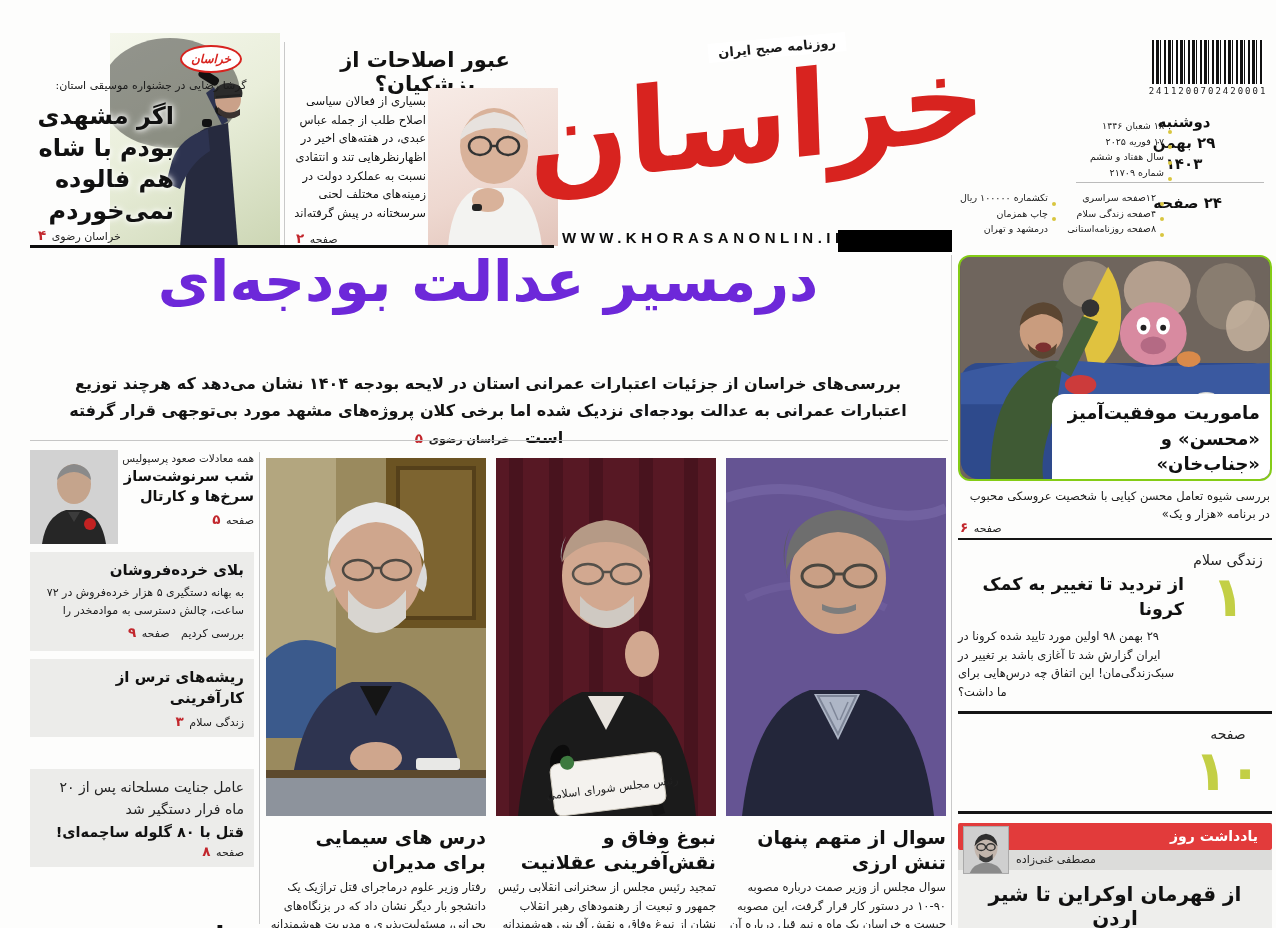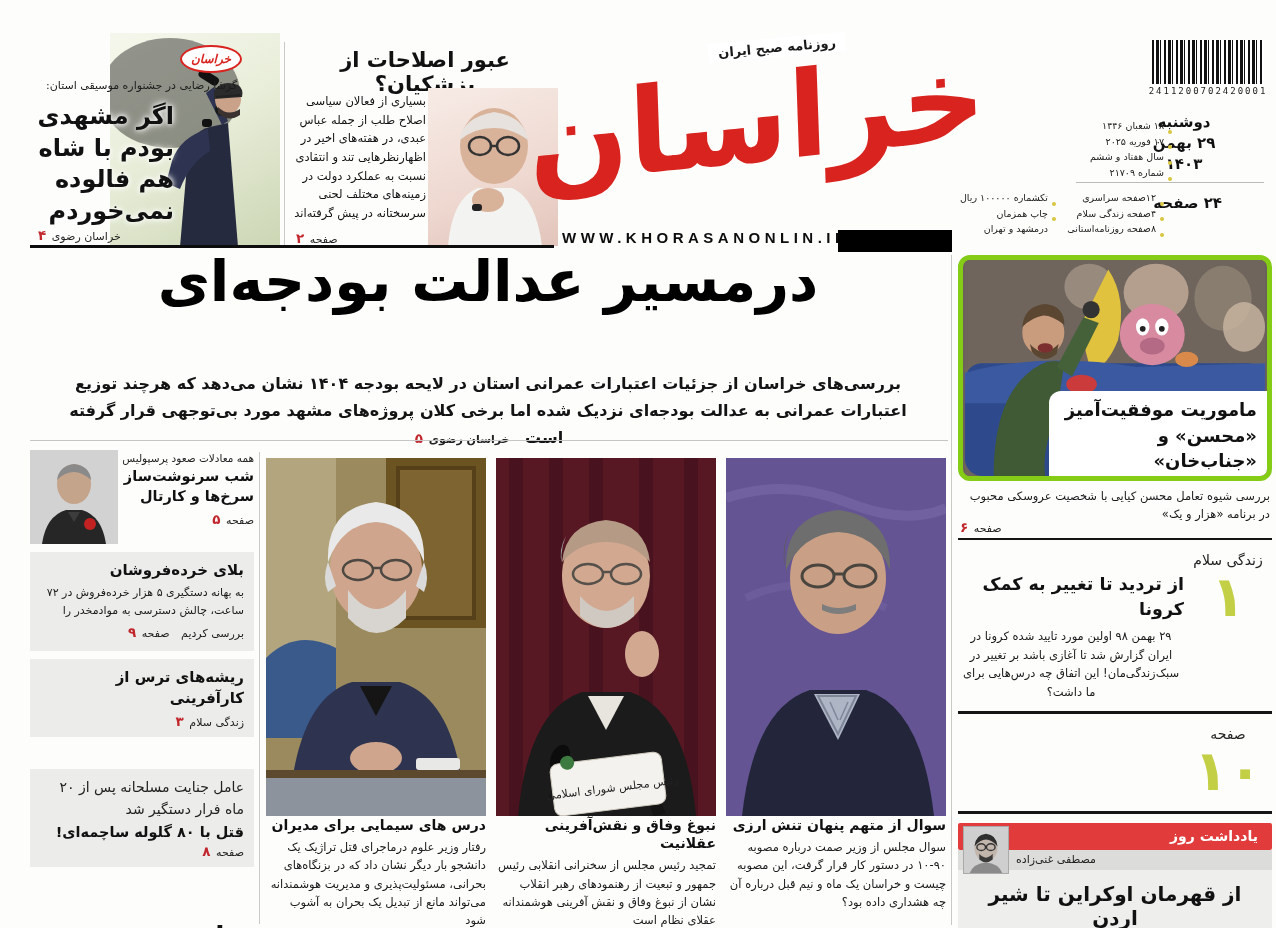--- a/index.html
+++ b/index.html
@@ -17,21 +17,21 @@
   .vdiv { position:absolute; width:1px; background:#c9c9c9; }
 
   
   #tl-story { left:30px; top:33px; width:250px; height:214px; }
   #tl-photo { position:absolute; right:0; top:0; width:170px; height:214px;
     background:linear-gradient(150deg,#f5f7ec 0%,#e9eeda 45%,#ccd6b4 100%); }
   #tl-badge { position:absolute; right:38px; top:12px; width:62px; height:28px;
     border:2px solid #d8231f; border-radius:50%; color:#d8231f; font-size:12px;
     font-weight:bold; font-style:italic; display:flex; align-items:center; justify-content:center;
     background:#fff; z-index:3; }
-  #tl-kicker { position:absolute; right:24px; top:46px; width:210px; text-align:left;
+  #tl-kicker { position:absolute; right:24px; top:46px; width:210px; text-align:center;
     font-size:11px; color:#1c1c1c; z-index:3; }
   #tl-headline { position:absolute; left:4px; top:68px; width:140px; text-align:right;
     font-size:24px; font-weight:800; line-height:1.32; z-index:3;
     text-shadow:0 0 5px #fff,0 0 9px #fff; }
   #tl-ref { position:absolute; left:6px; bottom:4px; z-index:3; }
 
   
   #tm-story { left:292px; top:40px; width:266px; height:208px; }
   #tm-headline { position:absolute; top:8px; right:0; width:100%; text-align:center;
     font-size:21px; font-weight:800; }
@@ -65,21 +65,21 @@
   #price-box { left:958px; top:190px; width:98px; }
 
   
   #rule-left { left:30px; top:245px; width:524px; height:3px; background:#0d0d0d; }
   #site-text { left:562px; top:229px; font-family:"Liberation Sans", sans-serif;
     font-size:15px; font-weight:bold; letter-spacing:4.5px; color:#0d0d0d; }
   #black-block { left:838px; top:230px; width:114px; height:22px; background:#000; }
 
   
   #lead-headline { left:30px; top:252px; width:916px; text-align:center; font-size:57px;
-    font-weight:800; line-height:1.05; color:#000000; }
+    font-weight:800; line-height:1.05; color:#6d28d9; }
   #lead-subhead { left:56px; top:370px; width:864px; font-size:16px; font-weight:bold;
     text-align:center; line-height:1.7; color:#141414; }
   #lead-subhead .ref { margin-right:10px; }
   #lead-rule { left:30px; top:440px; width:918px; height:1px; background:#c6c6c6; }
 
   
   #left-col { left:30px; top:450px; width:224px; }
   .lc-gap { height:8px; }
   #lc1 { position:relative; height:94px; }
   #lc1-photo { position:absolute; left:0; top:0; width:88px; height:94px; background:#d6d6d6; }
@@ -94,45 +94,45 @@
   #lc4 .k { font-size:14px; color:#222; line-height:1.55; }
   #lc4 .h { margin-top:2px; font-size:14.5px; }
   #lc5 { text-align:right; padding:6px 2px 0 0;margin-top:48px; }
   #lc5 .h1,#lc5 .h2 { font-size:27px; font-weight:800; line-height:1.18; }
 
   
   #strip { left:266px; top:458px; width:680px; direction:rtl; display:flex; gap:10px; }
   .strip-card { width:220px; flex:0 0 auto; }
   .strip-photo { height:358px; position:relative; overflow:hidden; background:#777; }
   .strip-photo svg { display:block; width:100%; height:100%; }
-  .strip-headline { font-size:14px; font-weight:800; text-align:right; margin:0 0 4px; line-height:1.3; }
+  .strip-headline { font-size:19px; font-weight:800; text-align:right; margin:9px 0 4px; line-height:1.3; }
   .strip-caption { position:relative; font-size:11.5px; line-height:1.58; text-align:right;
     min-height:78px; color:#1a1a1a; }
   .strip-ref { position:absolute; left:0; bottom:2px; }
 
   
   #right-col { left:958px; top:255px; width:314px; }
   #feature-photo { height:226px; border-radius:12px; position:relative; overflow:hidden;
-    border:5px solid #84cc16; background:#6b625c; }
+    border:2px solid #84cc16; background:#6b625c; }
   #feature-photo svg { display:block; width:100%; height:100%; }
   #feature-caption { position:absolute; right:0; bottom:0; width:218px; background:#fff;
     padding:6px 10px 3px 12px; border-top-left-radius:12px; font-size:18px; font-weight:800;
     text-align:right; line-height:1.4; }
   #feature-body { margin-top:7px; font-size:11.5px; line-height:1.55; text-align:right;
     position:relative; padding:0 2px 14px 0; color:#1a1a1a; }
   #feature-ref { position:absolute; left:0; bottom:0; }
   .rc-rule { height:2px; background:#151515; }
   .rc-rule.thick { height:3px; }
   .teaser { display:flex; direction:rtl; padding:12px 0 10px; }
   .teaser-side { width:88px; text-align:center; flex:0 0 auto; }
   .teaser-label { font-size:14px; color:#222; }
   .teaser-number { font-size:56px; font-weight:800; color:#c3cf45; line-height:1.05; }
   .teaser-main { flex:1;margin-top:20px; }
   .teaser-headline { font-size:17.5px; font-weight:800; text-align:right; line-height:1.45; }
-  .teaser-body { font-size:11.5px; text-align:center; margin-top:5px; line-height:1.6; color:#1a1a1a; }
+  .teaser-body { font-size:11.5px; text-align:left; margin-top:5px; line-height:1.6; color:#1a1a1a; }
   #day-note { margin-top:9px; position:relative; }
   #note-bar { height:27px; background:#e23b3b; color:#fff; font-size:14px; font-weight:800;
     line-height:27px; text-align:right; padding-right:14px; border-radius:2px; }
   #note-photo { position:absolute; left:5px; top:3px; width:46px; height:48px;
     border:1px solid #aaa; background:#cfcfcf; overflow:hidden; z-index:2; }
   #note-photo svg { display:block; width:100%; height:100%; }
   #note-name { height:20px; background:#dcdcda; font-size:11px; color:#222;
     direction:rtl; text-align:left; padding-left:58px; line-height:20px; }
   #note-box { background:#eeeeec; padding:12px 12px 6px; position:relative; min-height:52px; }
   #note-headline { font-size:20px; font-weight:800; text-align:center; }

